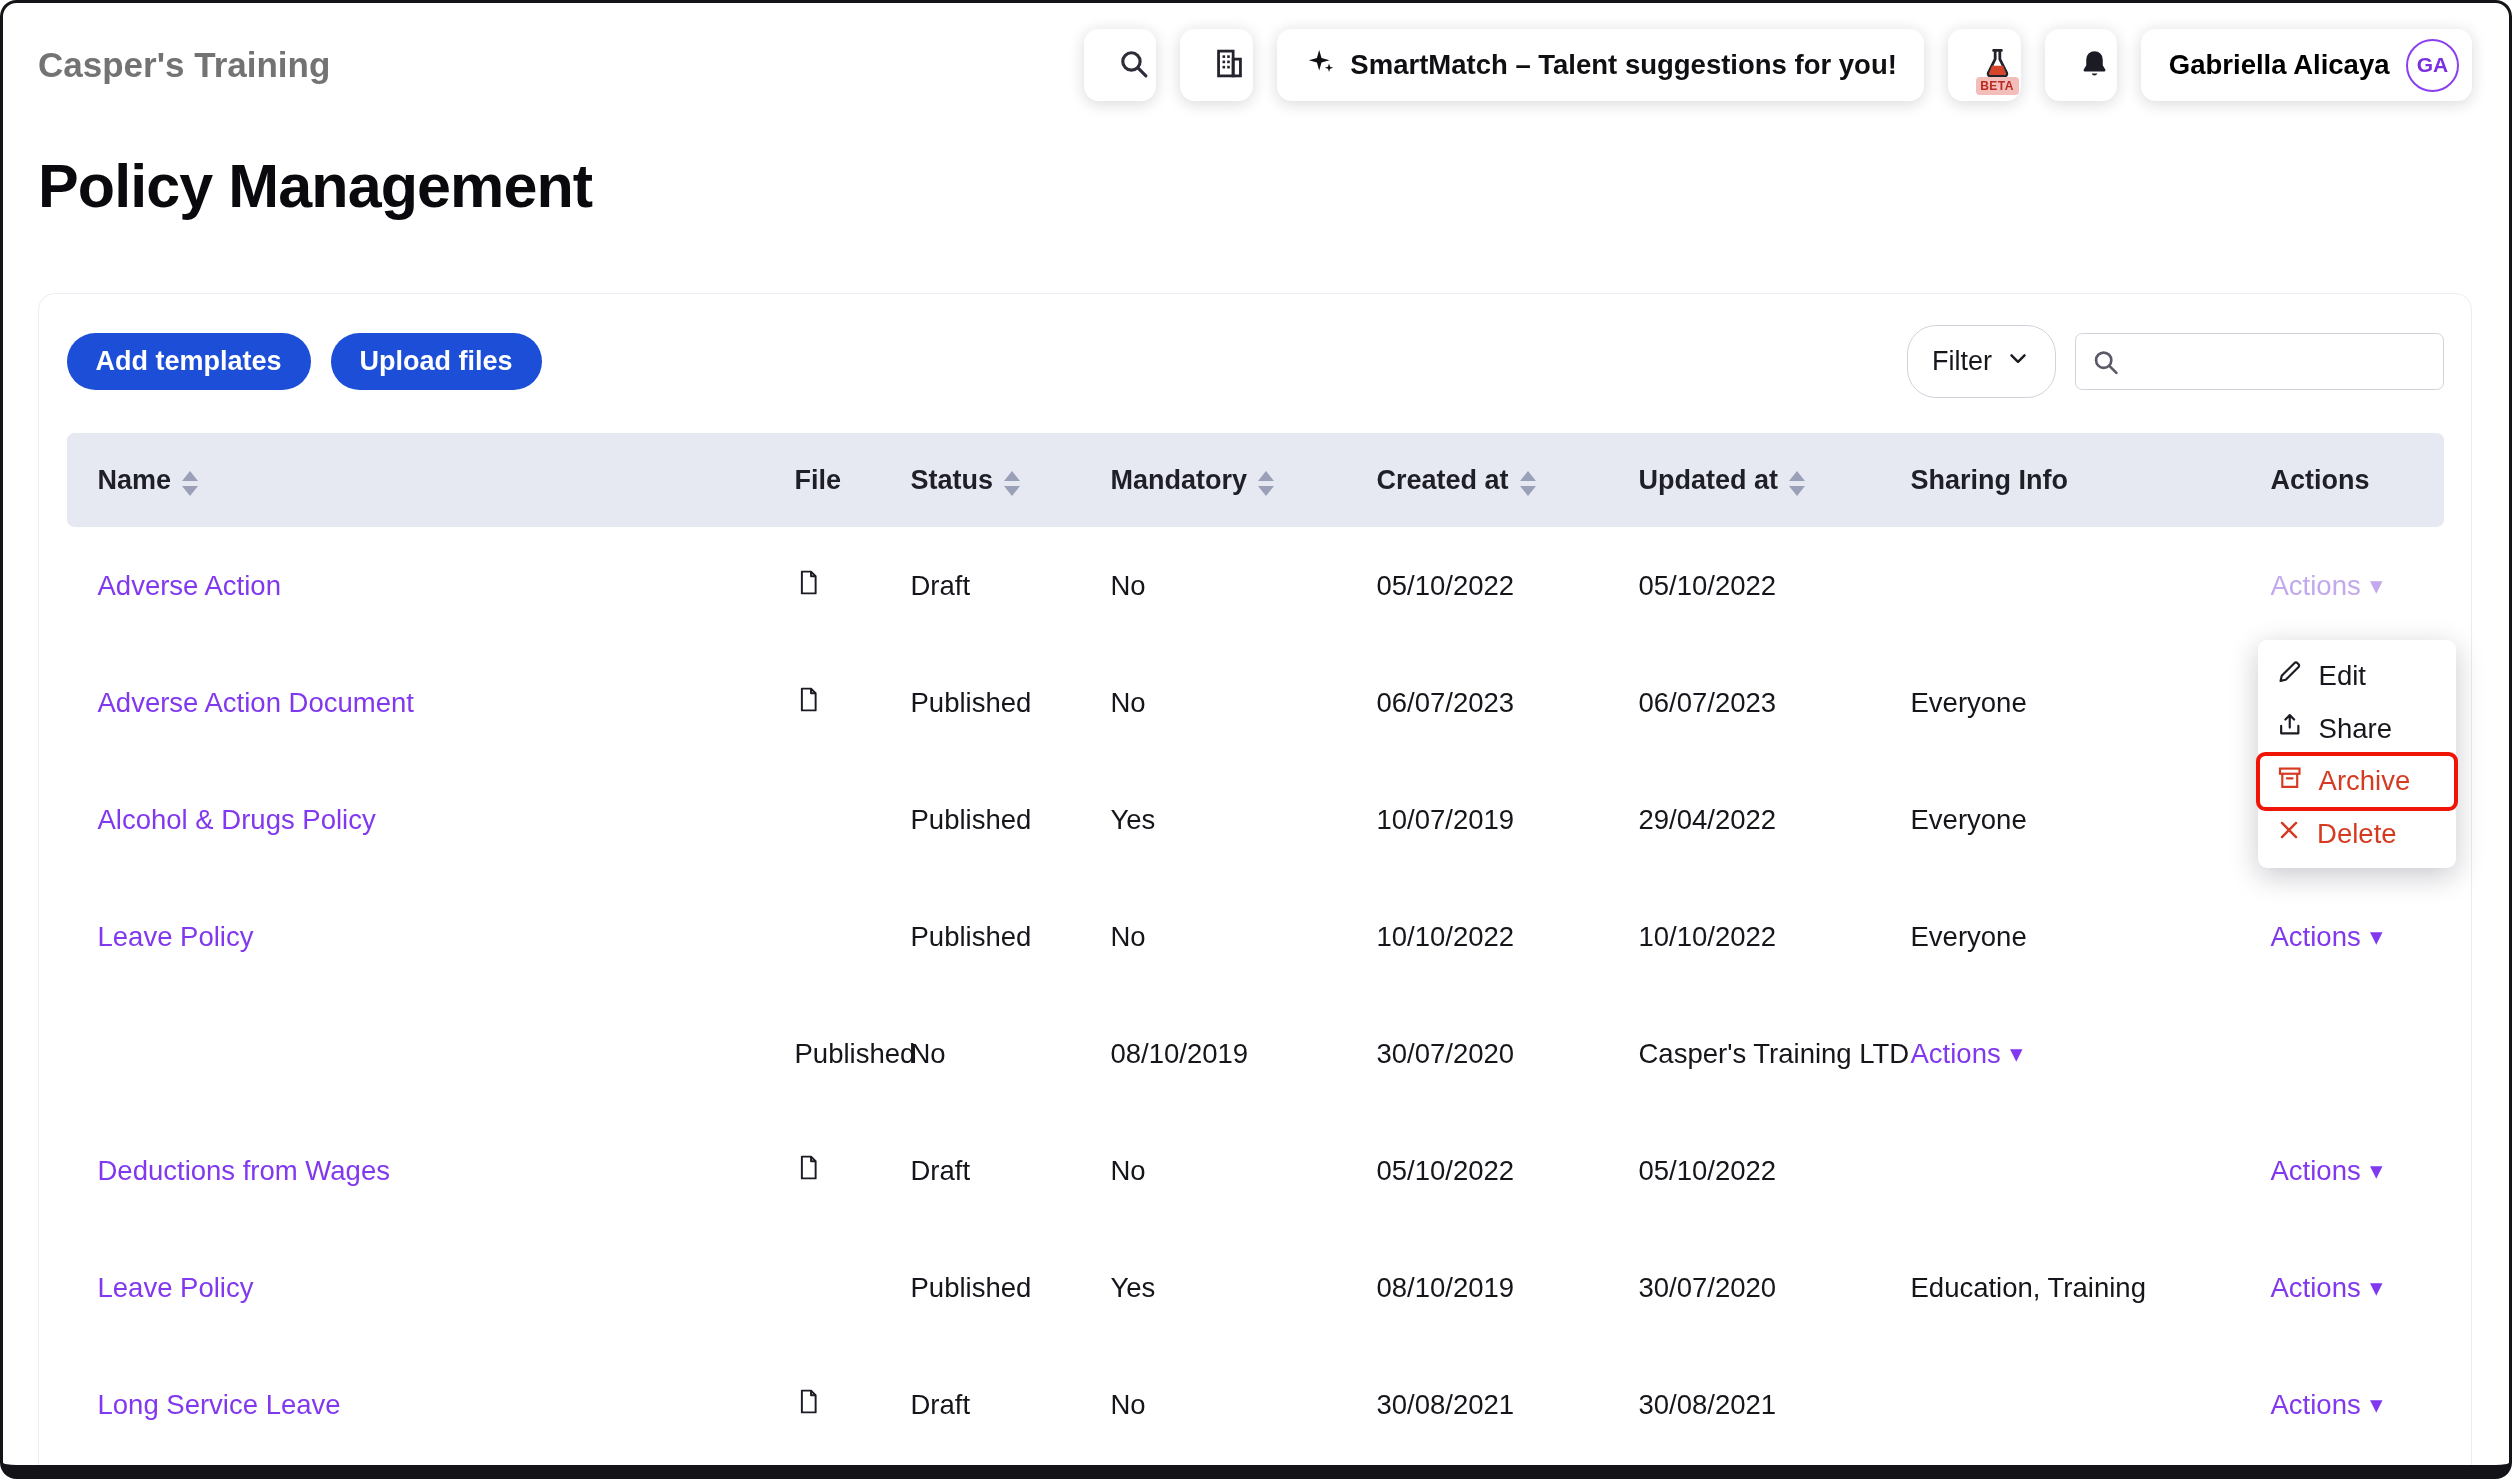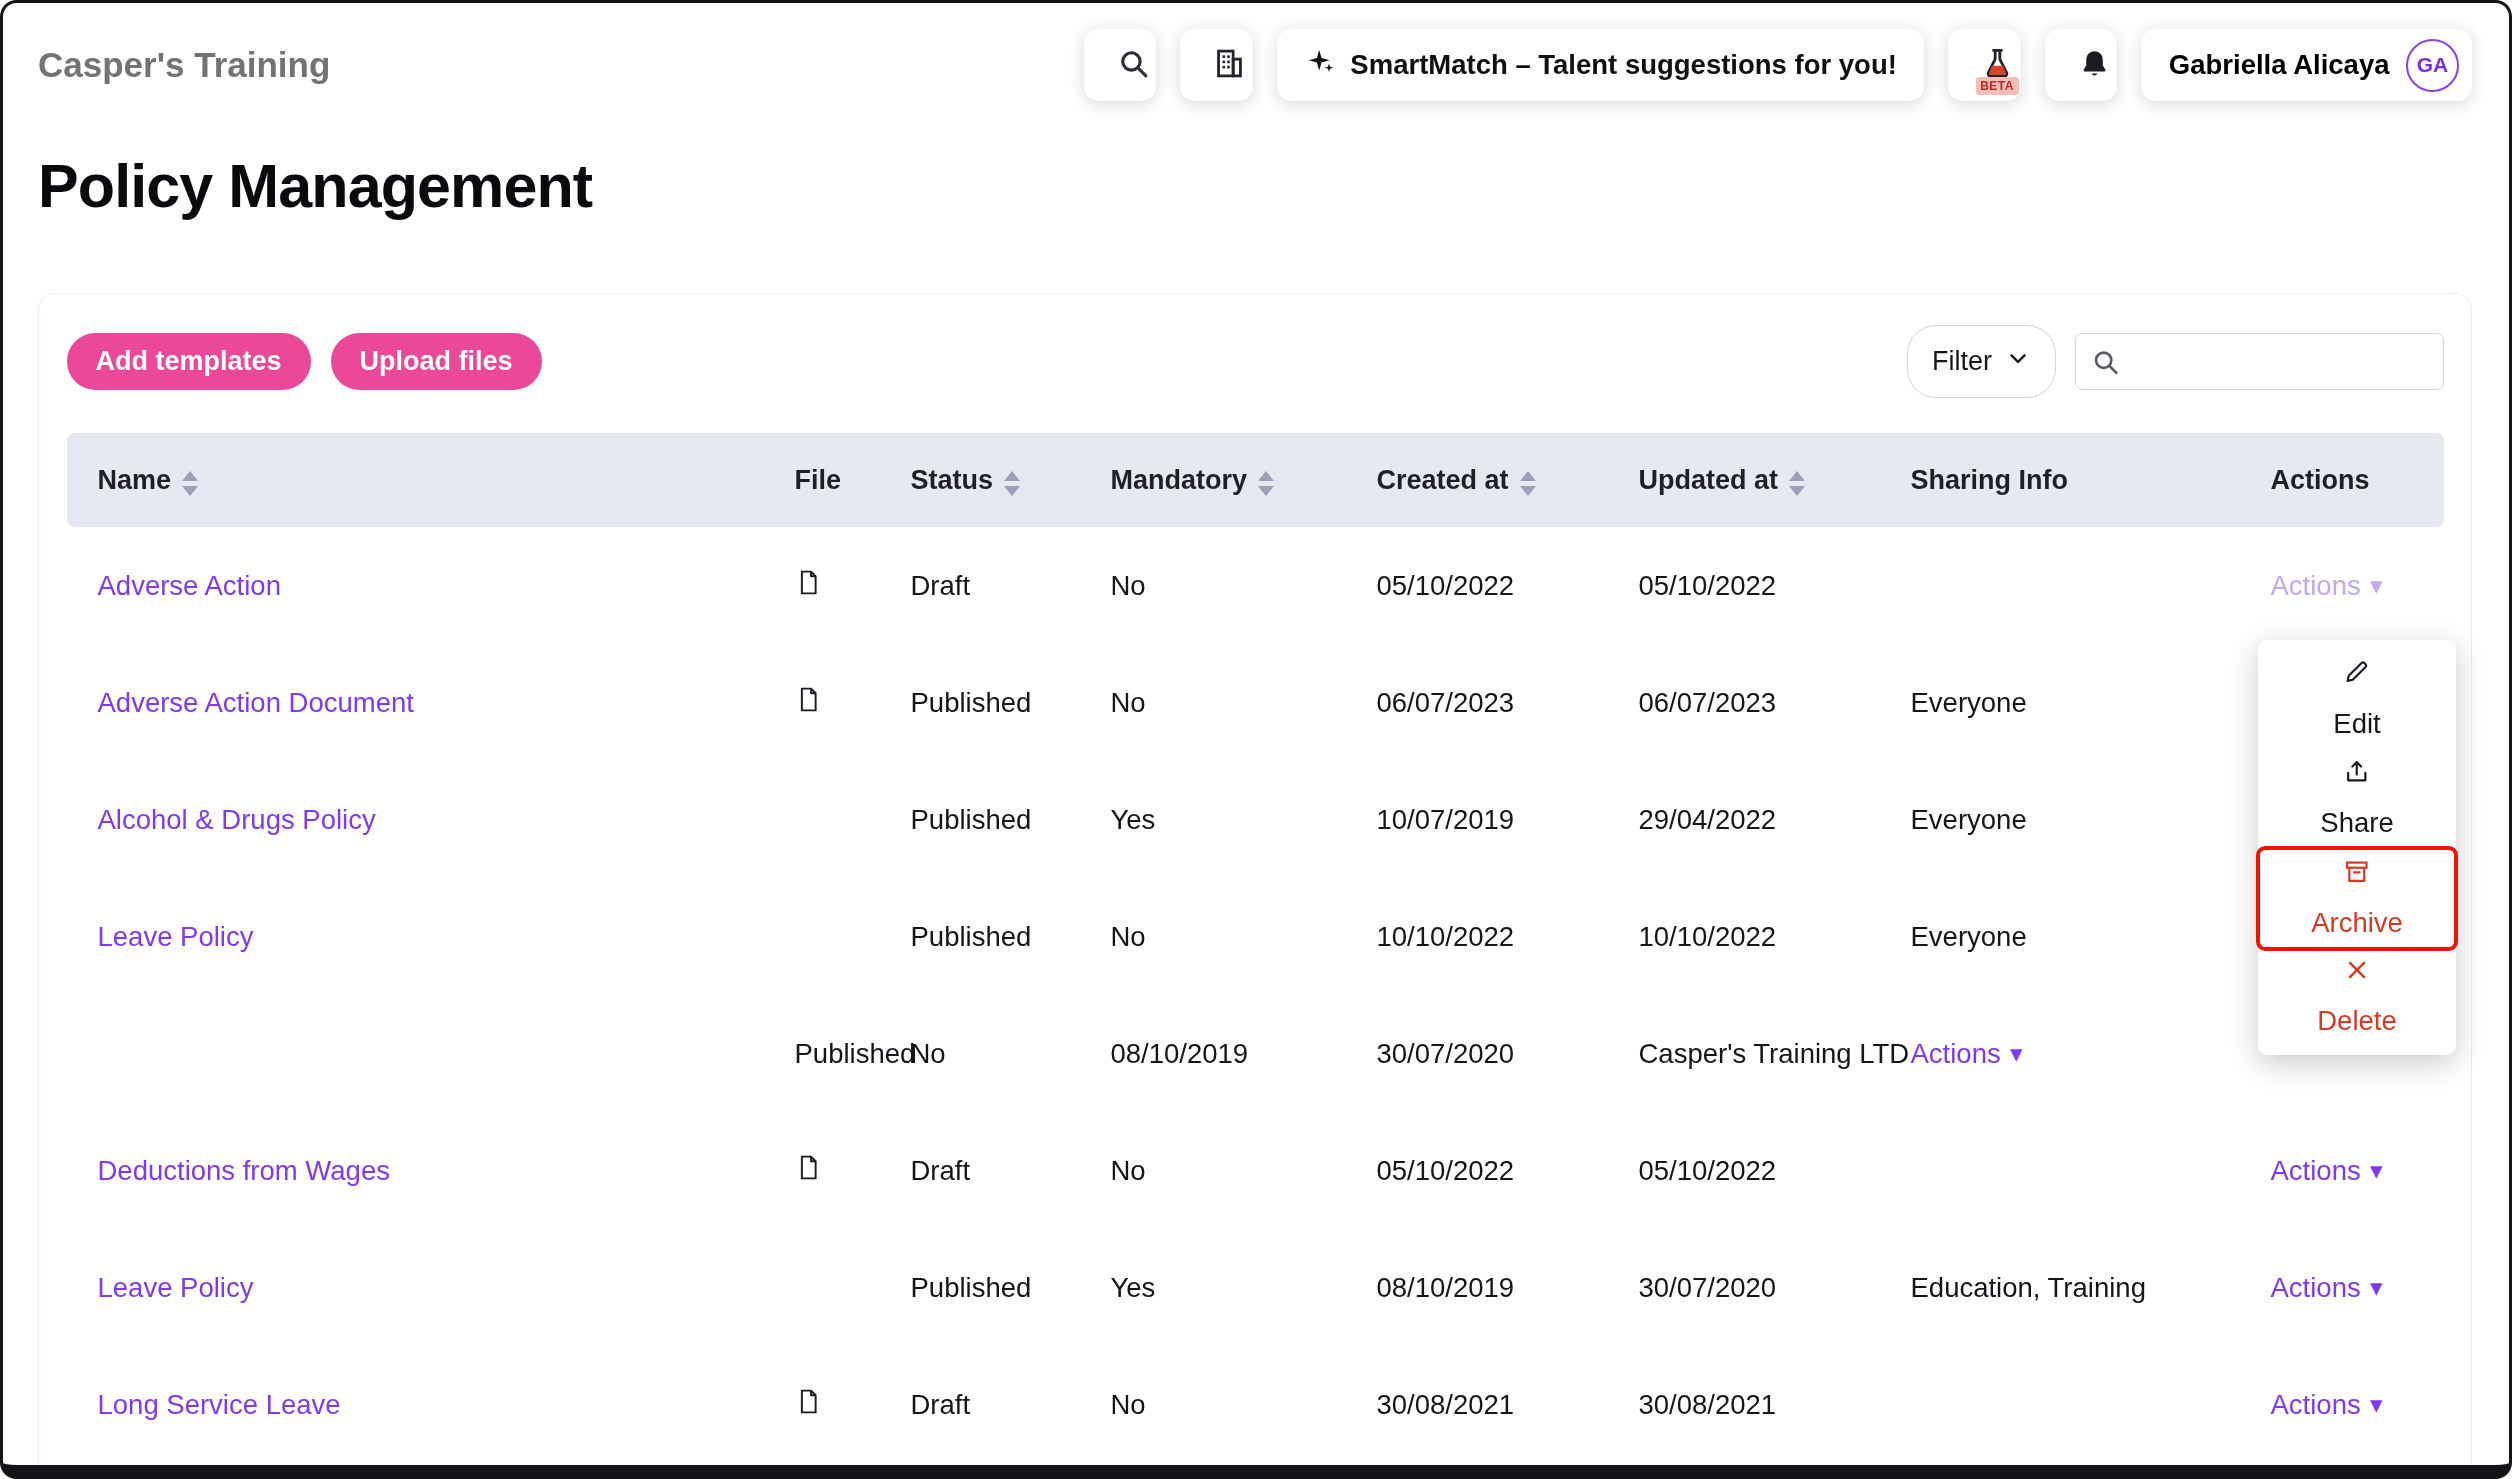--- a/index.html
+++ b/index.html
@@ -34,21 +34,21 @@
 
   
   .page-title { font-size:61px; font-weight:800; letter-spacing:-0.9px; margin:28px 37px 0 35px; color:#0a0a0e; }
 
   
   .card { margin:72px 37px 0 35px; border:1.8px solid #ececf4; border-radius:16.5px; padding:31px 27.5px 18.4px; position:relative; }
 
   .toolbar { display:flex; align-items:center; justify-content:space-between; }
   .toolbar-left { display:flex; gap:20px; }
   .btn-primary {
-    background:#ec4899; color:#fff; font-size:27px; font-weight:600; border:none;
+    background:#1d4ed8; color:#fff; font-size:27px; font-weight:600; border:none;
     border-radius:28.4px; height:57px; padding:0 29px; cursor:pointer; font-family:inherit;
   }
   .toolbar-right { display:flex; gap:18.4px; align-items:center; }
   .filter-btn {
     display:flex; align-items:center; gap:13px; background:#fff; border:1.8px solid #d2d2dc;
     border-radius:29px; height:73px; padding:0 24px; font-size:27px; color:#16161c;
     cursor:pointer; font-family:inherit;
   }
   .search-box { position:relative; }
   .search-box input {
@@ -73,21 +73,21 @@
   .actions-link .caret { font-size:25px; line-height:1; }
   .actions-link.open { color:#c2a9ee; }
 
   
   .menu {
     position:absolute; left:2255px; top:637px; width:198px; background:#fff; border-radius:9.2px;
     box-shadow:0 7.3px 29px rgba(14,14,36,.22); padding:9.2px 0; z-index:30; overflow:visible;
   }
   .menu-item {
     display:flex; align-items:center; gap:14.7px; padding:9.2px 18.4px; font-size:27.5px;
-    color:#16161c; cursor:pointer; position:relative;flex-direction:column;
+    color:#16161c; cursor:pointer; position:relative;
   }
   .menu-item.danger { color:#d63a21; }
   .menu-item svg { flex:0 0 auto; }
   .annotation {
     position:absolute; left:-1.8px; right:-1.8px; top:-2.8px; bottom:-2.8px;
     border:4.6px solid #f01407; border-radius:9.2px; pointer-events:none;
   }
 </style>
 </head>
 <body>

